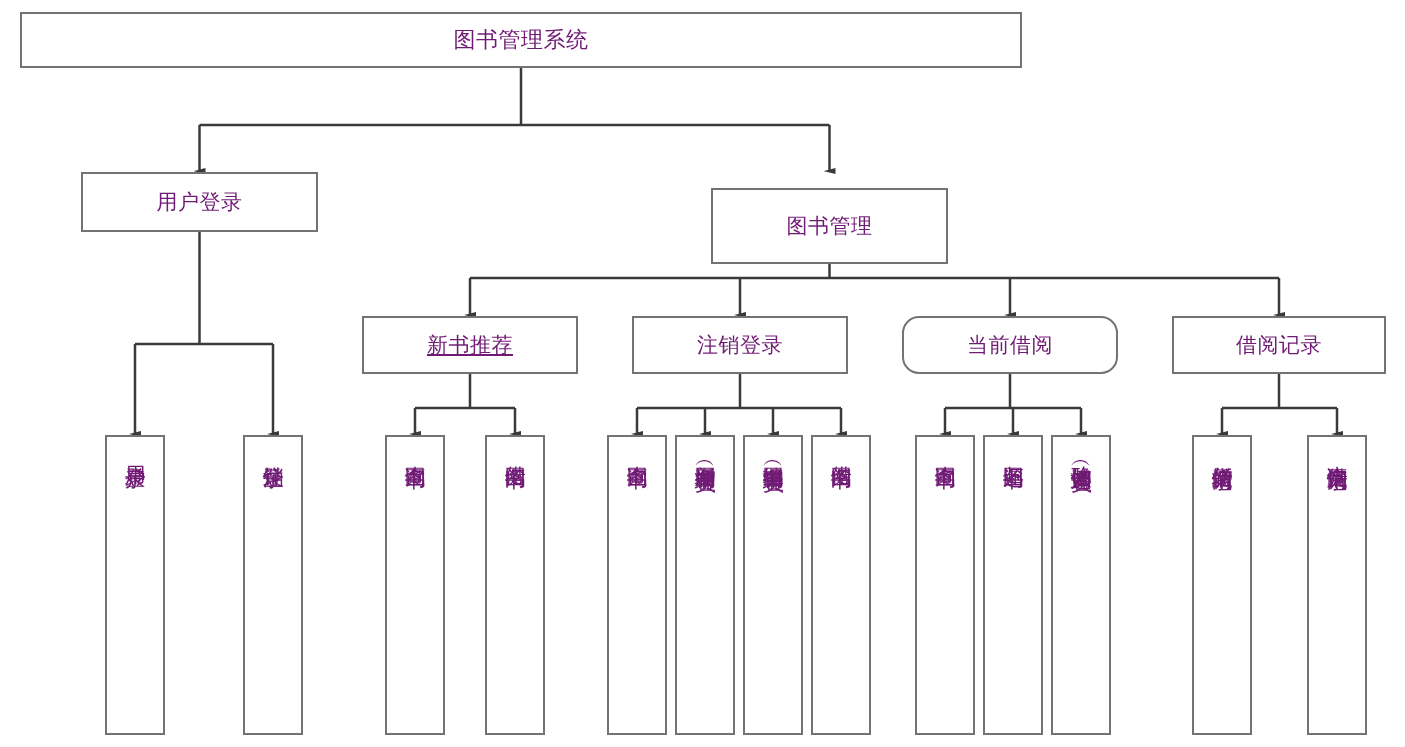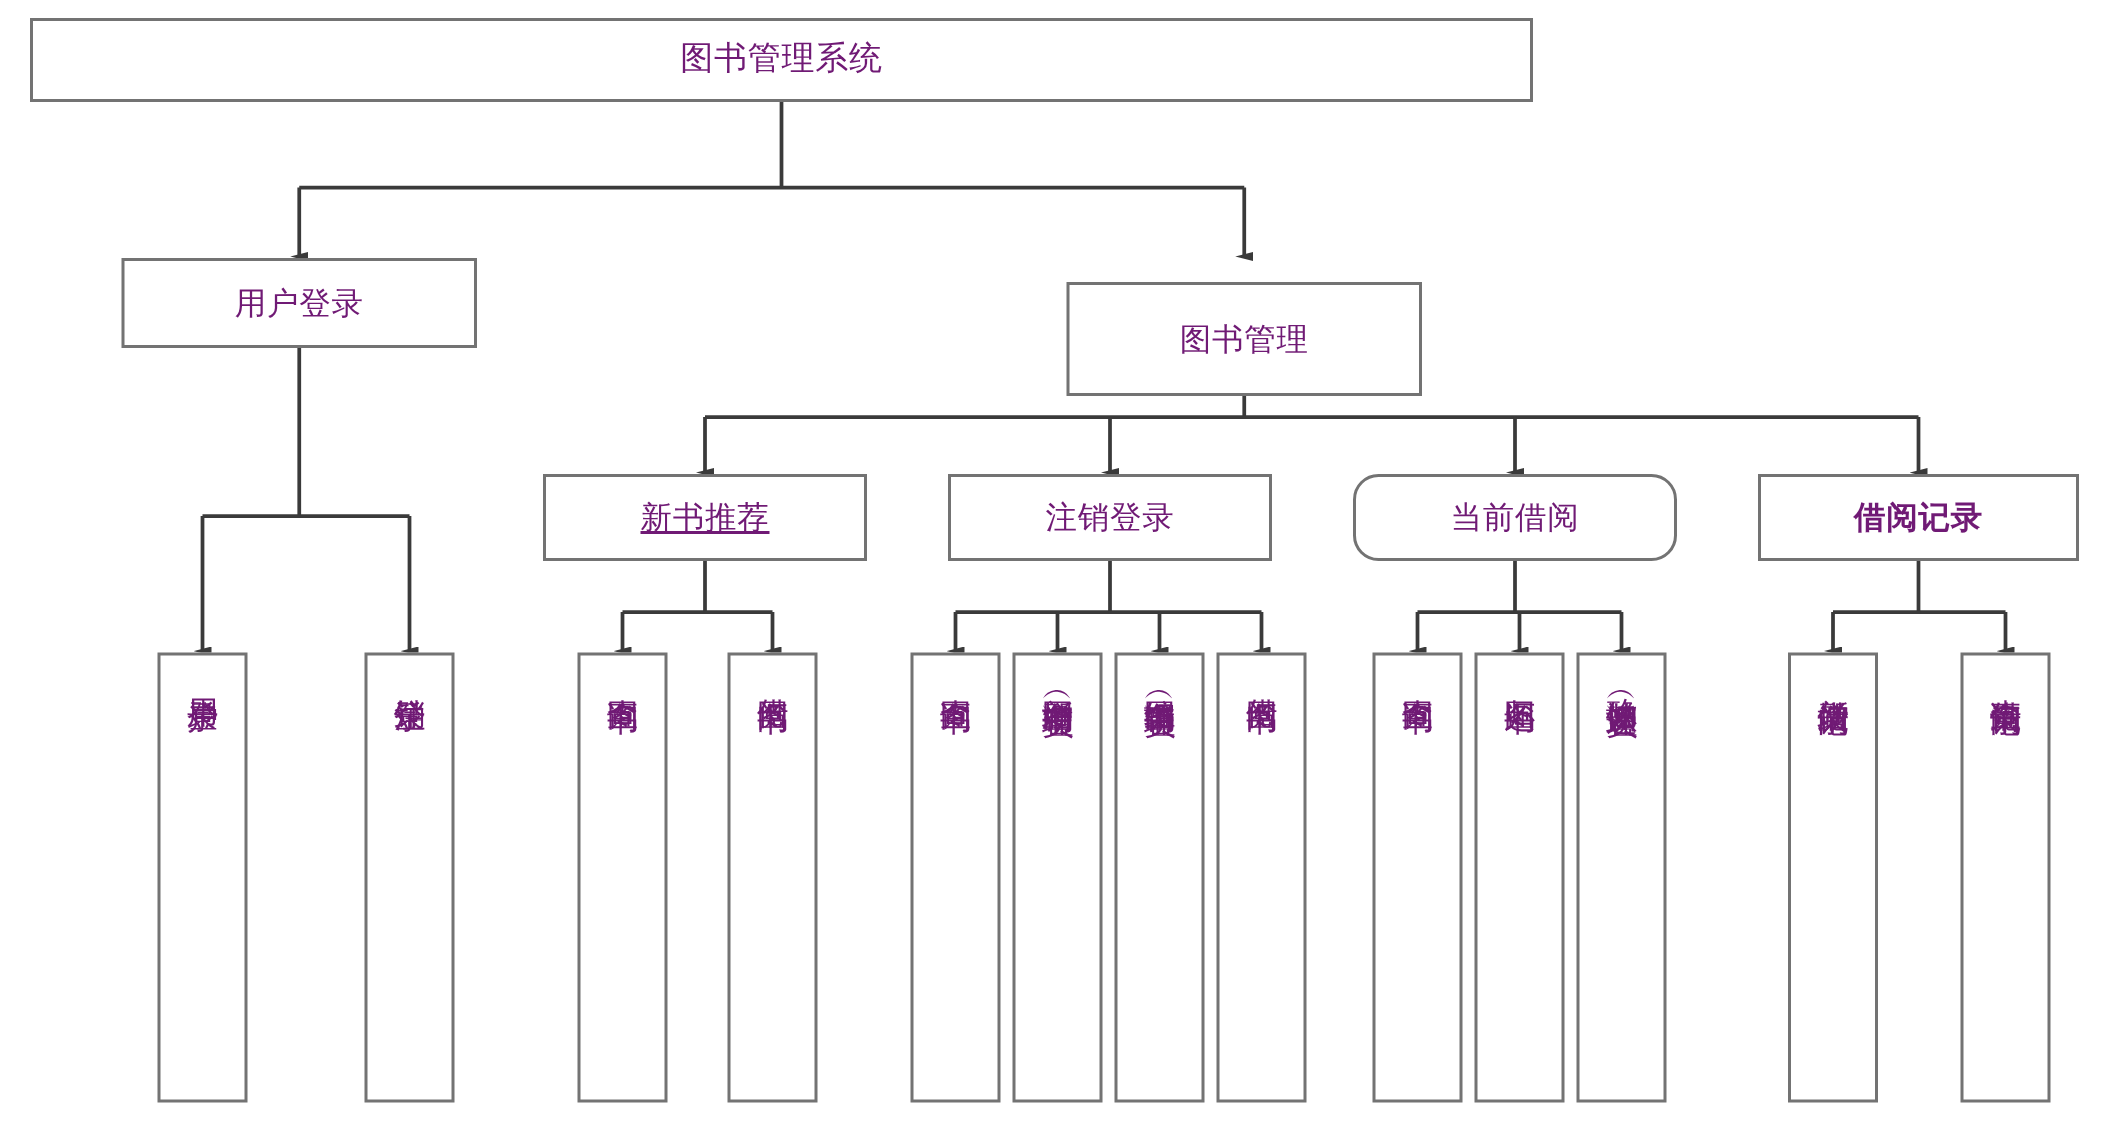--- a/index.html
+++ b/index.html
@@ -135,21 +135,21 @@
       </div>
       <div class="node horizontal" id="node-new-book-rec" style="left: 362px; top: 316px; width: 216px; height: 58px; text-decoration: underline;">
         <span class="node-label">新书推荐</span>
       </div>
       <div class="node horizontal" id="node-book-borrow" style="left: 632px; top: 316px; width: 216px; height: 58px;">
         <span class="node-label">注销登录</span>
       </div>
       <div class="node horizontal" id="node-current-borrow" style="left: 902px; top: 316px; width: 216px; height: 58px; border-radius: 17px;">
         <span class="node-label">当前借阅</span>
       </div>
-      <div class="node horizontal" id="node-borrow-record" style="left: 1172px; top: 316px; width: 214px; height: 58px; font-weight: bold;">
+      <div class="node horizontal" id="node-borrow-record" style="left: 1172px; top: 316px; width: 214px; height: 58px;">
         <span class="node-label">借阅记录</span>
       </div>
       <div class="node vertical" id="node-leaf-user-login" style="left: 105px; top: 435px; width: 60px; height: 300px;">
         <span class="node-label">用户登录</span>
       </div>
       <div class="node vertical" id="node-leaf-user-logout" style="left: 243px; top: 435px; width: 60px; height: 300px;">
         <span class="node-label">注销登录</span>
       </div>
       <div class="node vertical" id="node-leaf-rec-query" style="left: 385px; top: 435px; width: 60px; height: 300px;">
         <span class="node-label">查询图书</span>

